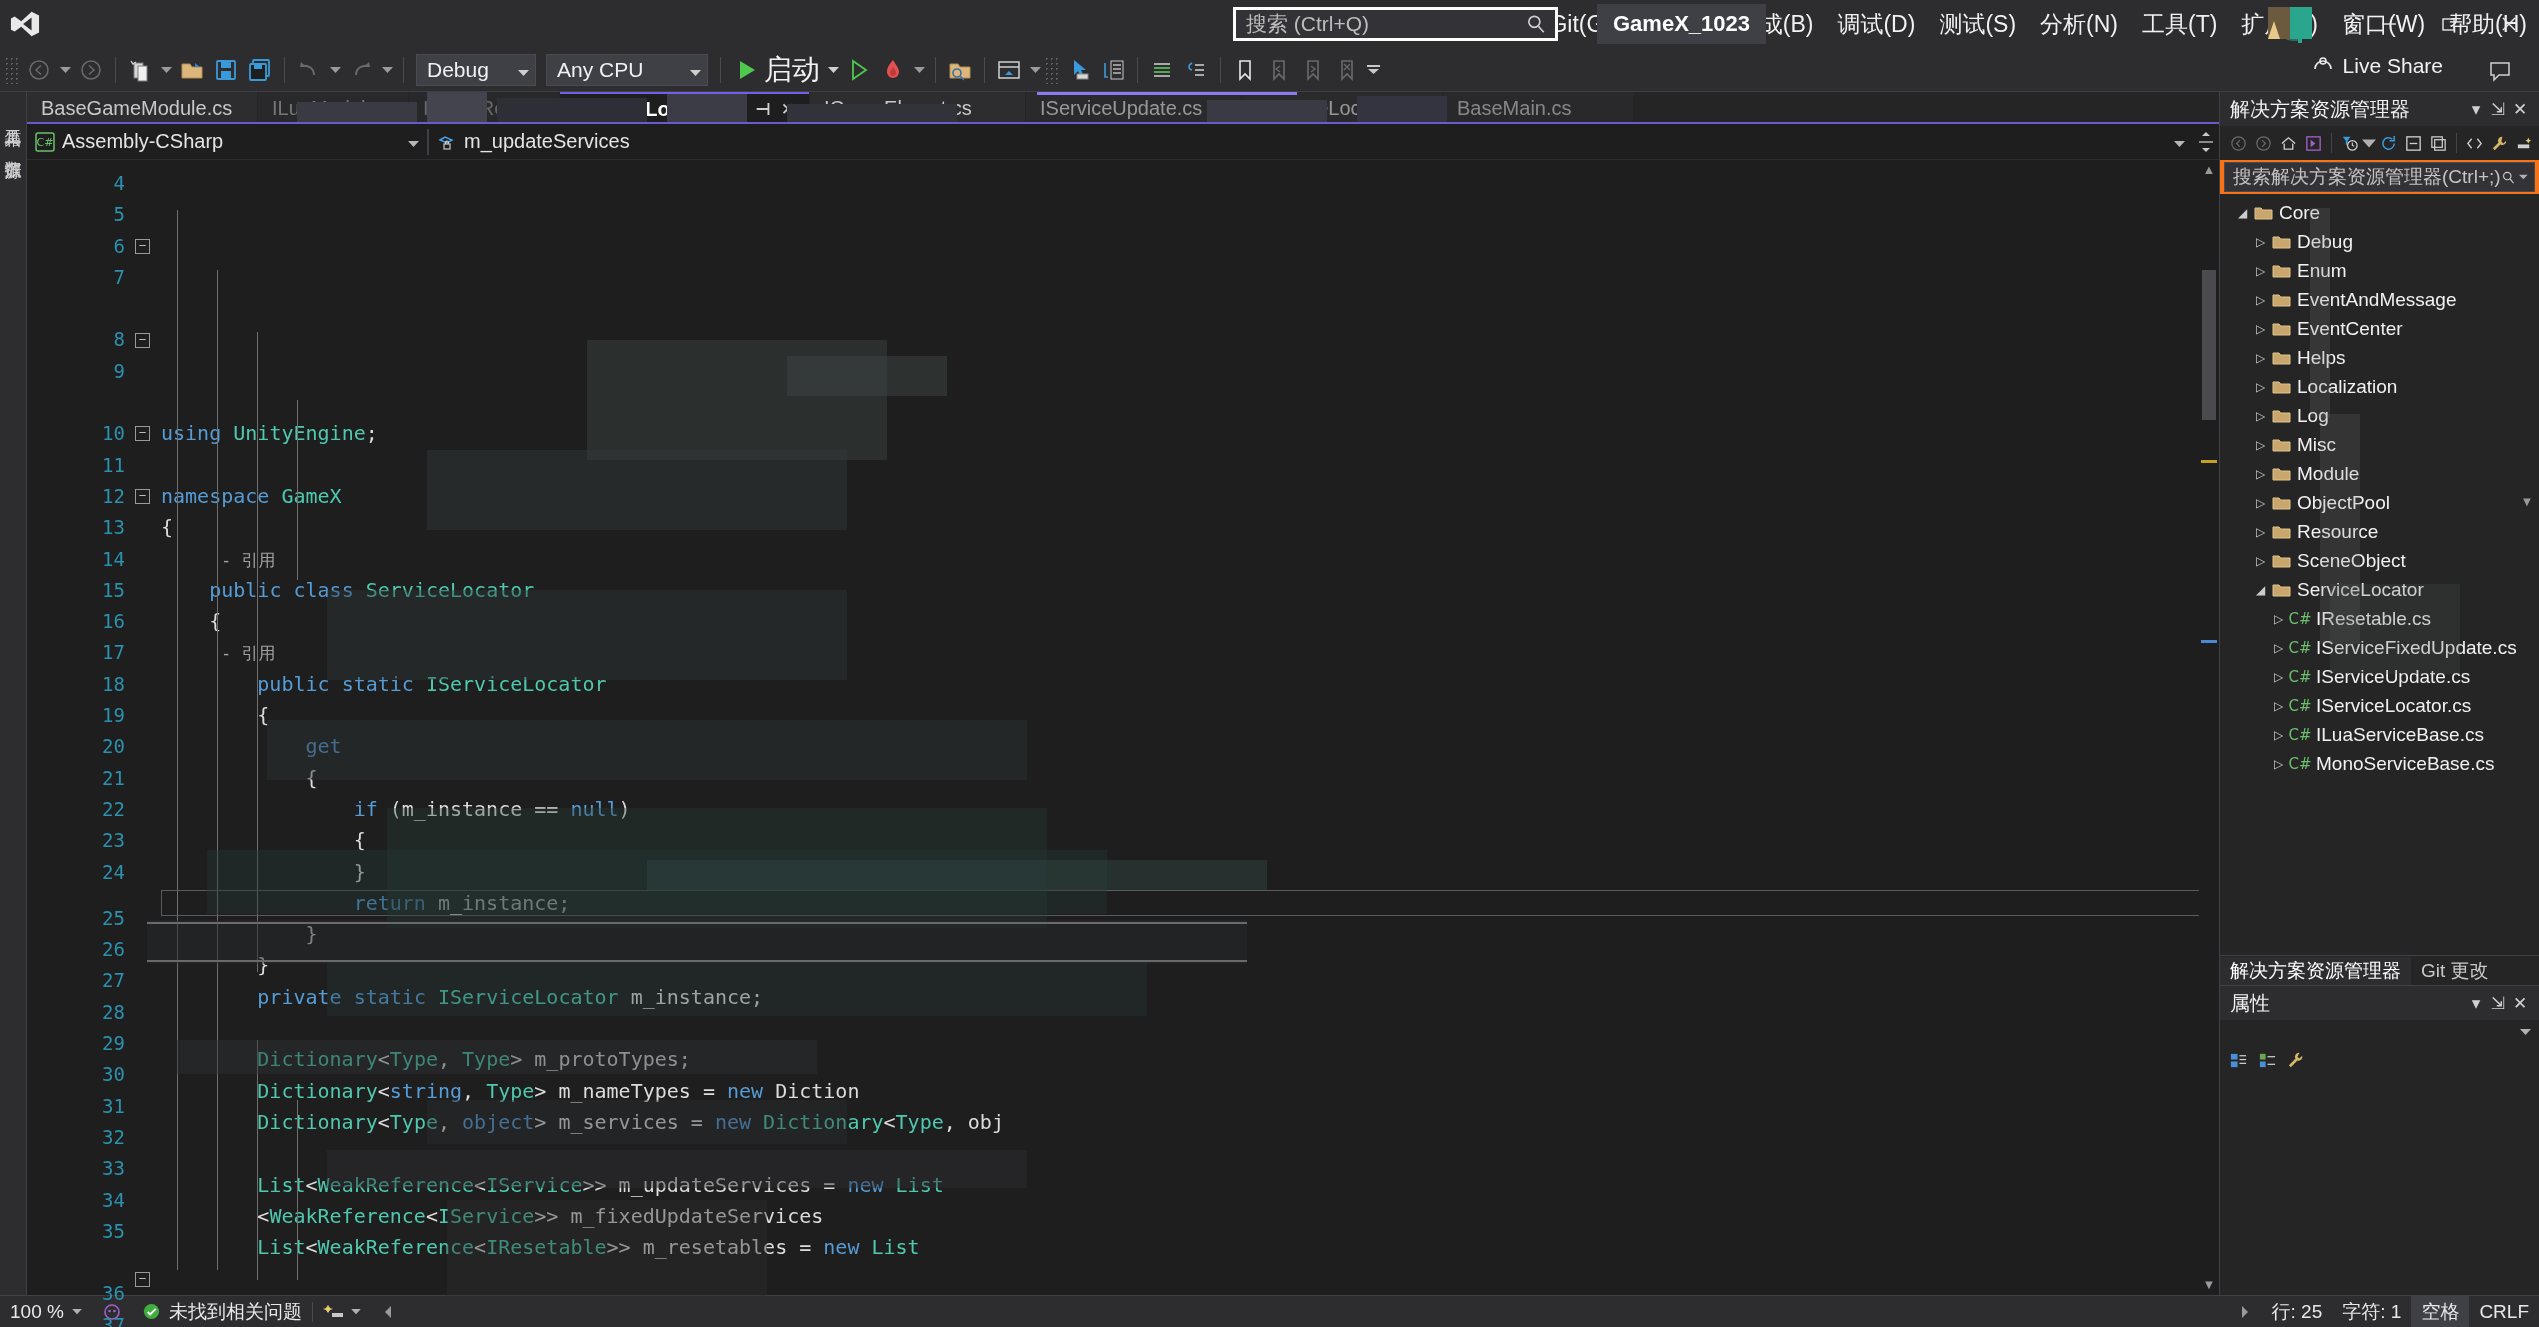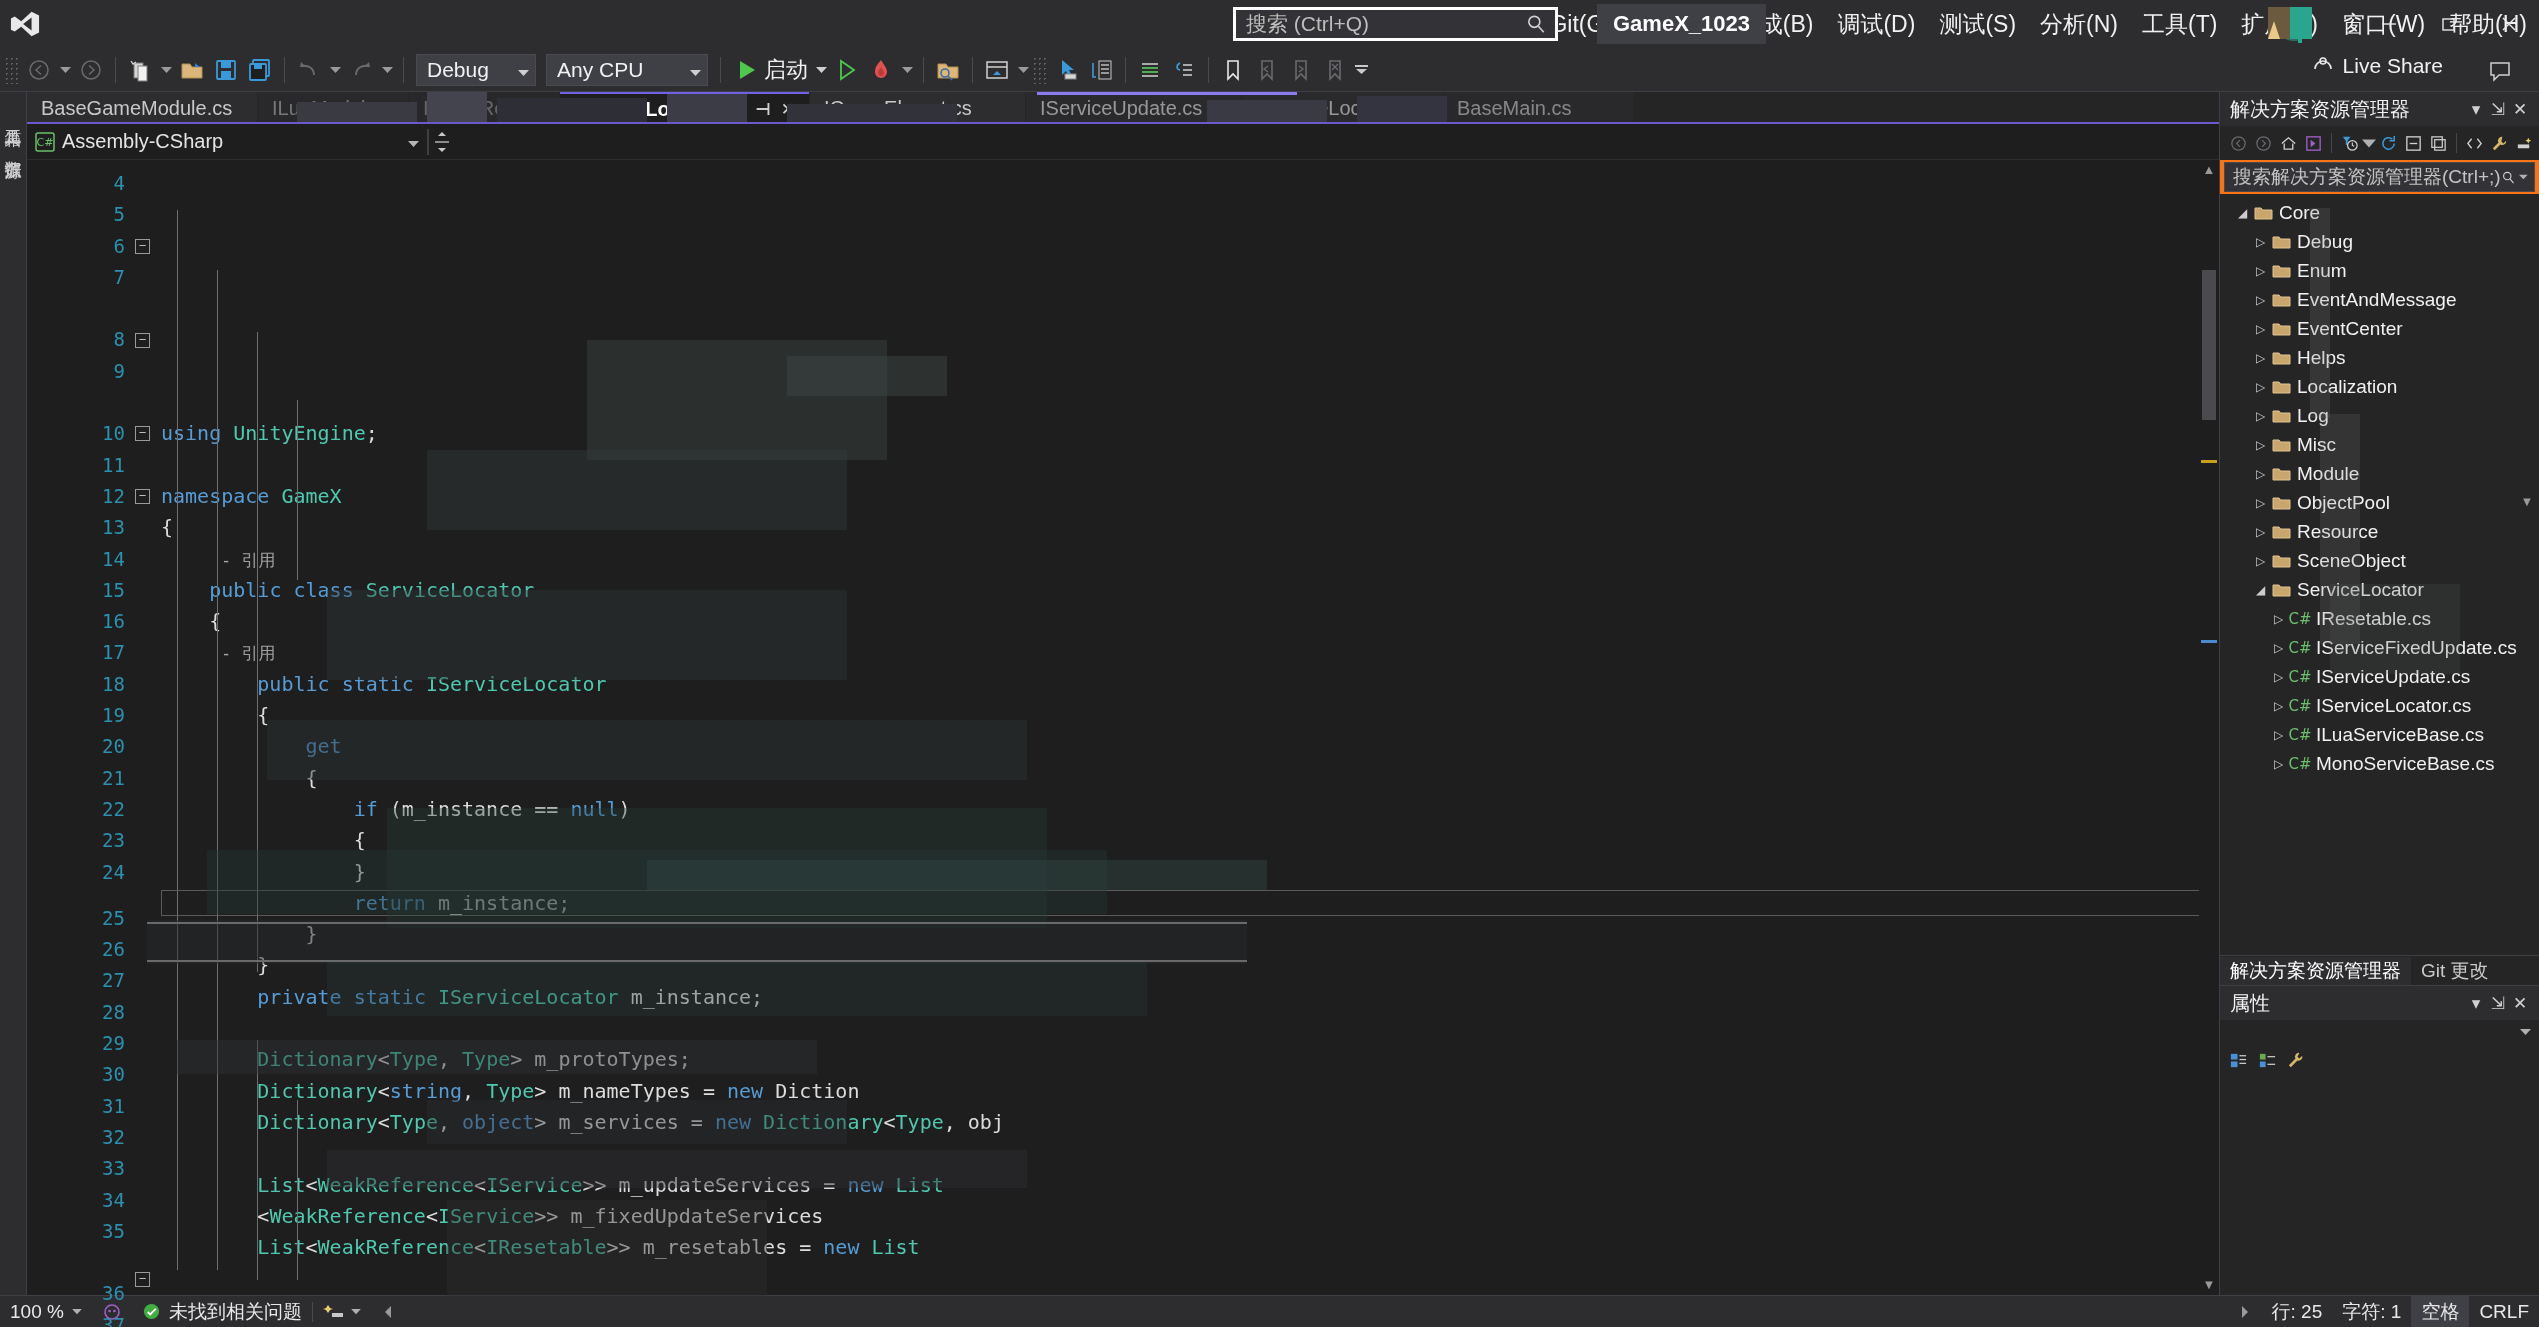--- a/index.html
+++ b/index.html
@@ -56,21 +56,21 @@
   .tb-caret { width: 18px; height: 40px; display: flex; align-items: center; justify-content: center; }
   .tb-sep { width: 1px; height: 26px; background: #4a4a4f; margin: 0 7px; }
   .combo {
     height: 32px; background: #3f3f46; border: 1px solid #4a4a50;
     display: flex; align-items: center; padding: 0 6px 0 10px; margin: 0 5px;
     font-size: 21px; color: #f1f1f1; min-width: 120px;
   }
   .combo .lbl { flex: 1; white-space: nowrap; }
   .combo .arw { margin-left: 14px; }
   .run-btn { display: flex; align-items: center; height: 40px; padding: 0 4px 0 8px; }
-  .run-btn .lbl { font-size: 22px; color: #f1f1f1; margin-left: 6px; white-space: nowrap; }
+  .run-btn .lbl { font-size: 28px; color: #f1f1f1; margin-left: 6px; white-space: nowrap; }
   .live-share {
     position: absolute; right: 96px; top: 54px; display: flex; align-items: center; gap: 9px;
     font-size: 21px; color: #f1f1f1;
   }
 
   
   .body { flex: 1; display: flex; min-height: 0; background: #1e1e1e; }
 
   
   .leftrail {
@@ -549,20 +549,35 @@
           </span>
           <span>Assembly-CSharp</span>
           <span class="arw">
             <svg width="11" height="8" viewBox="0 0 11 8">
                 <path d="M0 1 L5.5 7 L11 1 Z" fill="#b6b6b6"></path>
               </svg>
           </span>
         </div>
         <div class="bc-div"></div>
         <div class="bc-div"></div>
+        <div class="bc-seg bc-3">
+          <span class="ic">
+            <svg width="20" height="20" viewBox="0 0 20 20">
+                <path d="M3 8 l5-3 l7 3 l-5 3 z" fill="none" stroke="#4aa3e8" stroke-width="1.5"></path>
+                <rect x="7" y="12" width="6" height="5" fill="none" stroke="#c8c8c8" stroke-width="1.2"></rect>
+                <path d="M8.5 12 v-2 a1.8 1.8 0 0 1 3 0 v2" fill="none" stroke="#c8c8c8" stroke-width="1.2"></path>
+              </svg>
+          </span>
+          <span>m_updateServices</span>
+          <span class="arw">
+            <svg width="11" height="8" viewBox="0 0 11 8">
+                <path d="M0 1 L5.5 7 L11 1 Z" fill="#b6b6b6"></path>
+              </svg>
+          </span>
+        </div>
         <div style="width:26px; display:flex; align-items:center; justify-content:center;">
           <svg width="16" height="22" viewBox="0 0 16 22">
               <path d="M8 1 l4 4 h-8 z" fill="#c8c8c8"></path>
               <line x1="1" y1="11" x2="15" y2="11" stroke="#c8c8c8" stroke-width="1.3"></line>
               <path d="M8 21 l4-4 h-8 z" fill="#c8c8c8"></path>
             </svg>
         </div>
       </div>
 
       <div class="editorwrap">

